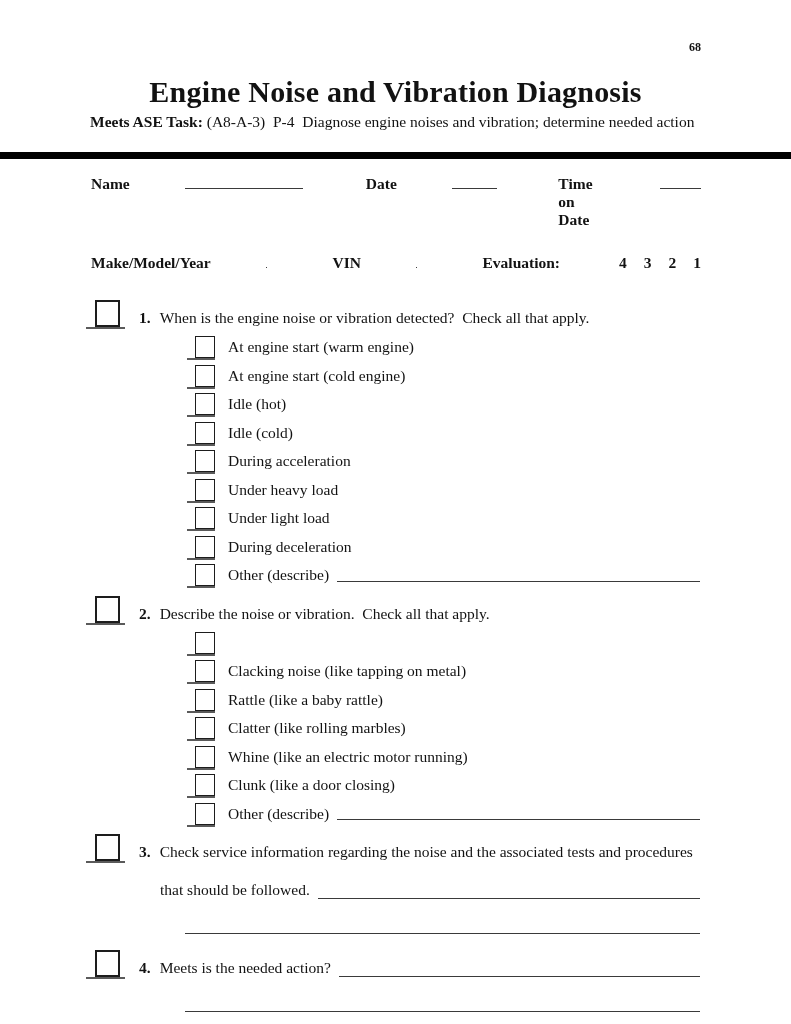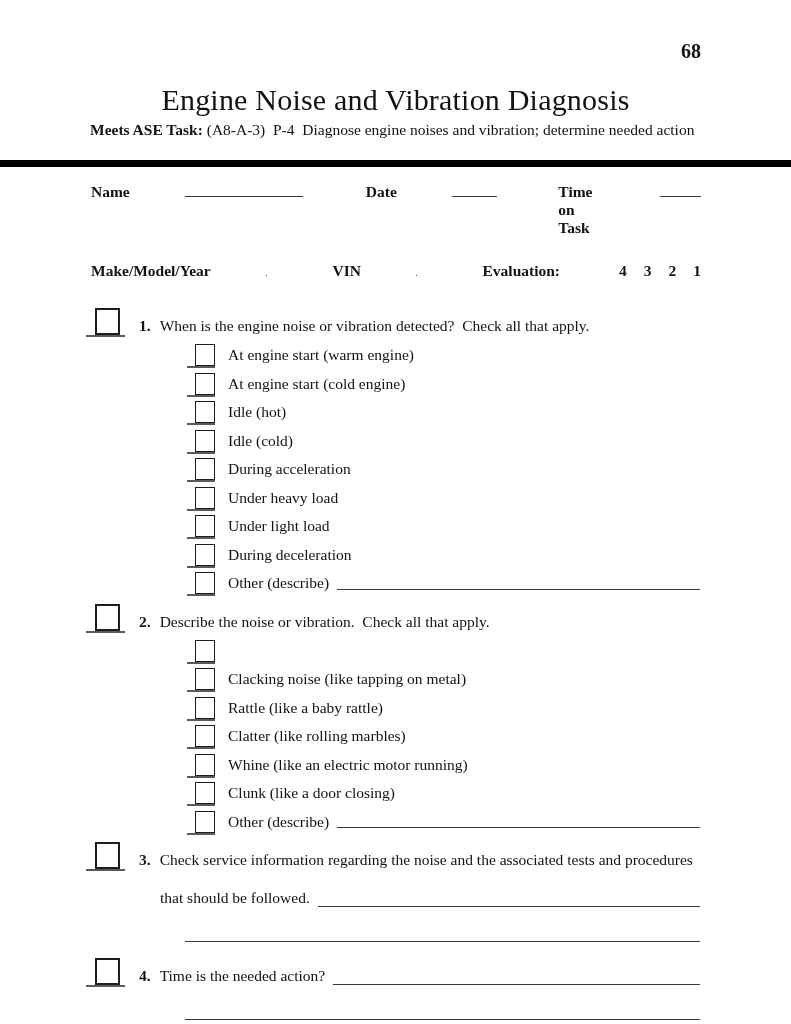--- a/index.html
+++ b/index.html
@@ -13,26 +13,26 @@
     font-size:15.5px;
     box-sizing:border-box;
     overflow:hidden;
   }
   .pre { white-space:pre-wrap; }
 
   .page-number {
     text-align:right;
     padding:40px 90px 0 0;
     font-weight:bold;
-    font-size:20px;
+    font-size:12px;
   }
 
   .doc-title {
     text-align:center;
-    font-weight:normal;
+    font-weight:bold;
     font-size:30px;
     margin:20px 0 4px 0;
     letter-spacing:0.2px;
   }
   .task-line { margin:2px 88px 0 90px; font-size:15.5px; }
   .task-label { font-weight:bold; }
 
   .rule { height:7px; background:#000; margin-top:21px; }
 
   
@@ -108,21 +108,21 @@
   </div>
 
   <div class="rule"></div>
 
   <div class="fields">
     <div class="frow">
       <span>Name</span>
       <span class="fill w-name"></span>
       <span>Date</span>
       <span class="fill w-date"></span>
-      <span>Time on Task</span>
+      <span>Time on Date</span>
       <span class="fill w-time"></span>
     </div>
     <div class="frow">
       <span>Make/Model/Year</span>
       <span class="fill w-make"></span>
       <span>VIN</span>
       <span class="fill w-vin"></span>
       <span>Evaluation:</span>
       <span class="eval-nums">
         <span>4</span>
@@ -230,20 +230,20 @@
         <span class="pre">that should be followed.</span>
         <span class="fill-grow"></span>
       </div>
       <div class="extra-line"></div>
     </div>
 
     <div class="q-block q4-gap">
       <div class="q-head">
         <span class="q-chk"></span>
         <span class="q-num">4.</span>
-        <span class="pre">Time is the needed action?</span>
+        <span class="pre">Meets is the needed action?</span>
         <span class="fill-grow"></span>
       </div>
       <div class="extra-line"></div>
     </div>
 
   </div>
 </div>
 
 </body></html>

